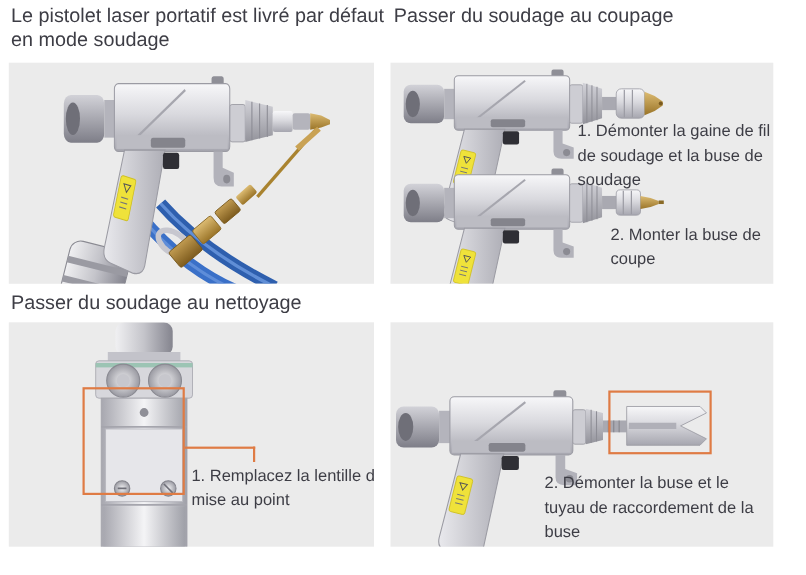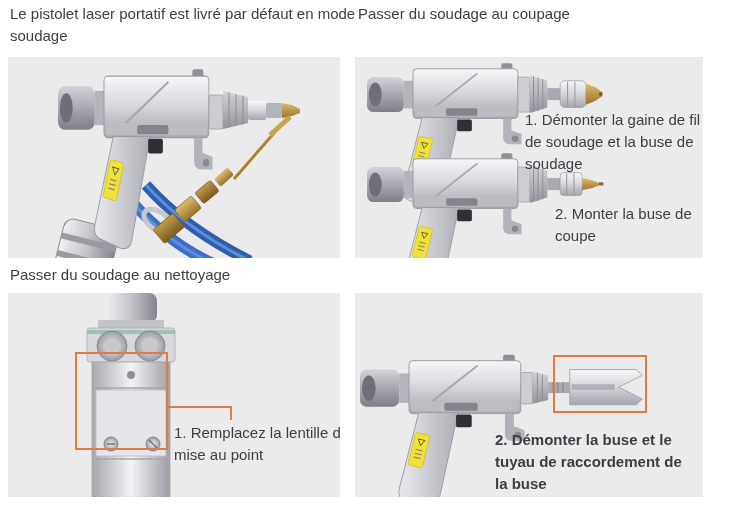--- a/index.html
+++ b/index.html
@@ -3,21 +3,21 @@
 <meta charset="utf-8">
 <style>
   :root{
     --bg:#ffffff; --text:#3d3d45; --panel:#ebebeb; --accent:#df7b44;
     --cable_blue:#3a70c8; --label_yellow:#efe23a; --brass:#c09a50;
   }
   *{box-sizing:border-box; margin:0; padding:0;}
   body{background:#fff; font-family:"Liberation Sans","DejaVu Sans",sans-serif;}
   .page{position:relative; width:733px; height:523px; background:var(--bg); overflow:hidden;}
   .heading{
-    position:absolute; font-size:15px; line-height:22px; color:var(--text);
+    position:absolute; font-size:18px; line-height:22px; color:var(--text);
   }
   .panel{
     position:absolute; background:var(--panel); overflow:hidden;padding-left:24px;
   }
   .photo{position:absolute; left:0; top:0; width:100%; height:100%; display:block;}
   .note{
     position:absolute; font-size:15px; line-height:22px; color:var(--text);
   }
   .hbox{
     position:absolute; border:2px solid var(--accent); background:transparent;
@@ -212,21 +212,21 @@
       <line x1="141" y1="147" x2="149" y2="155" stroke="#6f6f78" stroke-width="1.5"></line>
       <line x1="84" y1="166" x2="162" y2="166" stroke="#a5a5ad" stroke-width="1.5"></line>
       <rect x="86" y="168" width="74" height="36" fill="url(#vSilver)" opacity="0.85"></rect>
     </svg>
     <div class="hbox" style="left:67px; top:59px; width:93px; height:98px;"></div>
     <div class="leader" style="left:160px; top:113px; width:64px; height:2px;"></div>
     <div class="leader" style="left:222px; top:113px; width:2px; height:14px;"></div>
     <div class="note" style="left:166px; top:129px; width:178px;">1. Remplacez la lentille de mise au point</div>
   </div>
 
-  <div class="panel" style="left:355px; top:293px; width:348px; height:204px;font-weight:bold;">
+  <div class="panel" style="left:355px; top:293px; width:348px; height:204px;">
     <svg class="photo" viewBox="0 0 348 204">
       <g transform="translate(5,53) scale(0.98)">
         <use href="#gun-h"></use>
           <use href="#nozzle-clean"></use>
       </g>
     </svg>
     <div class="hbox" style="left:198px; top:62px; width:94px; height:58px;"></div>
     <div class="note" style="left:140px; top:136px; width:195px;">2. Démonter la buse et le tuyau de raccordement de la buse</div>
   </div>
 

